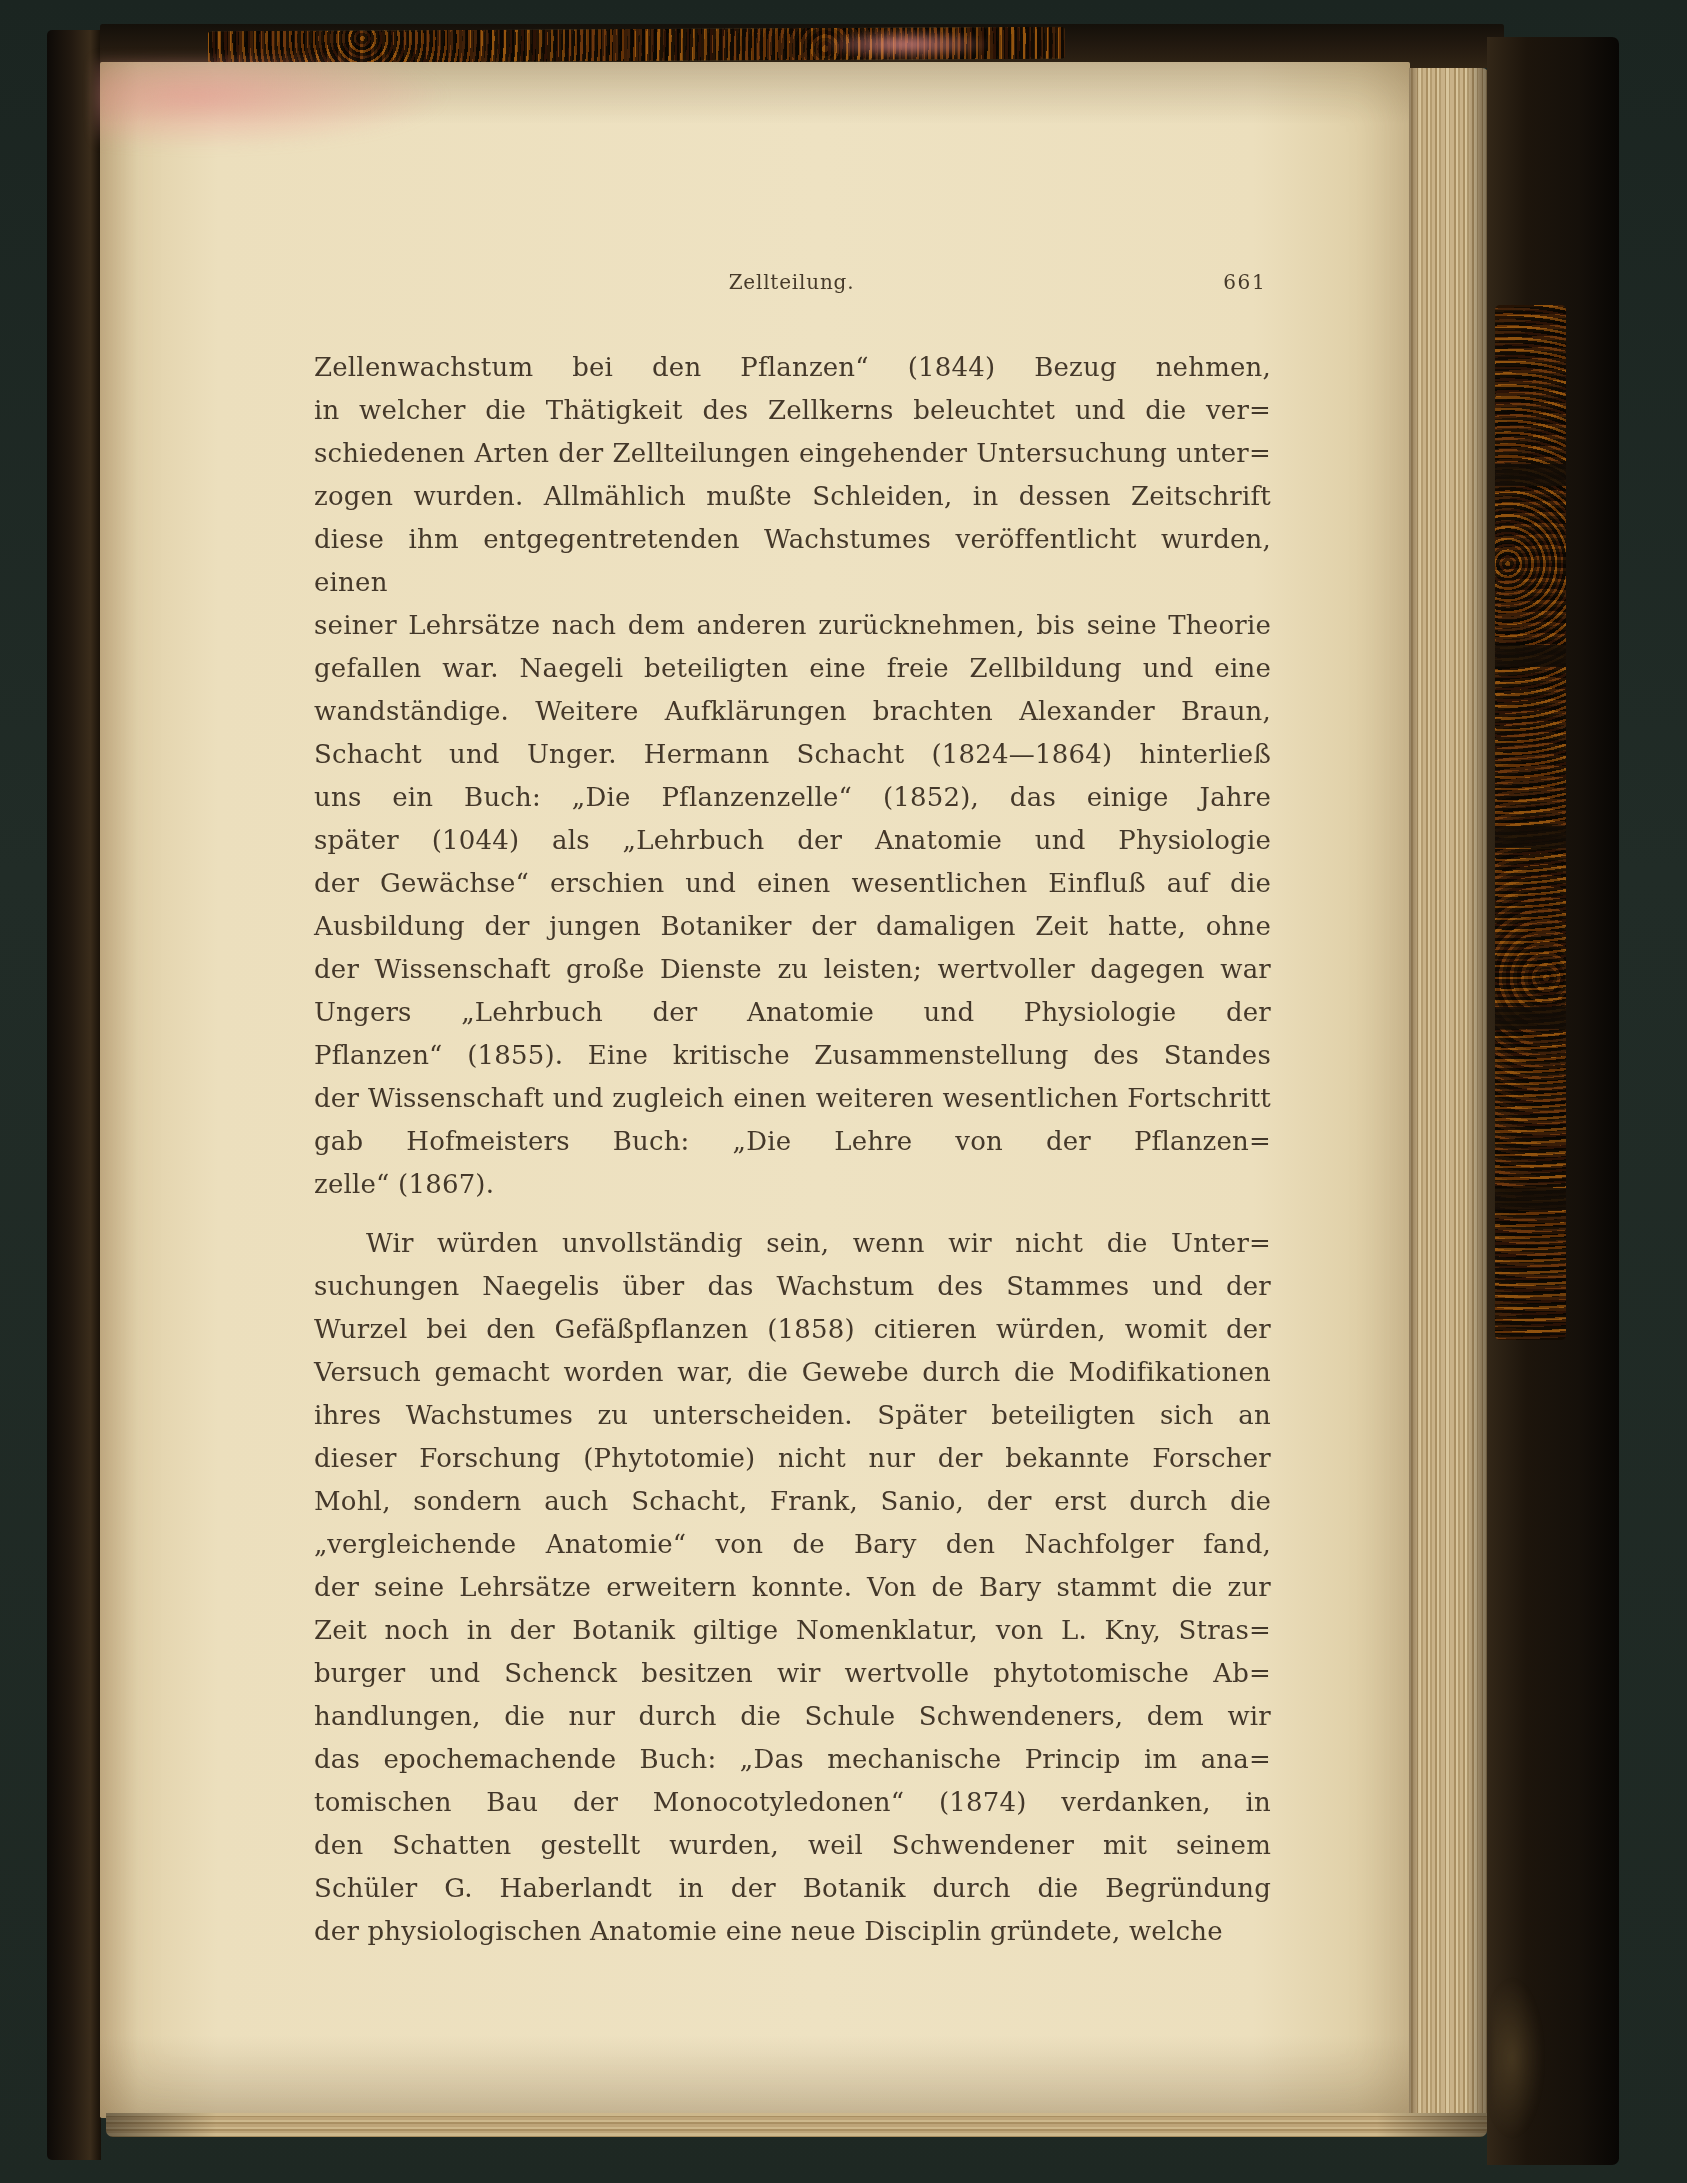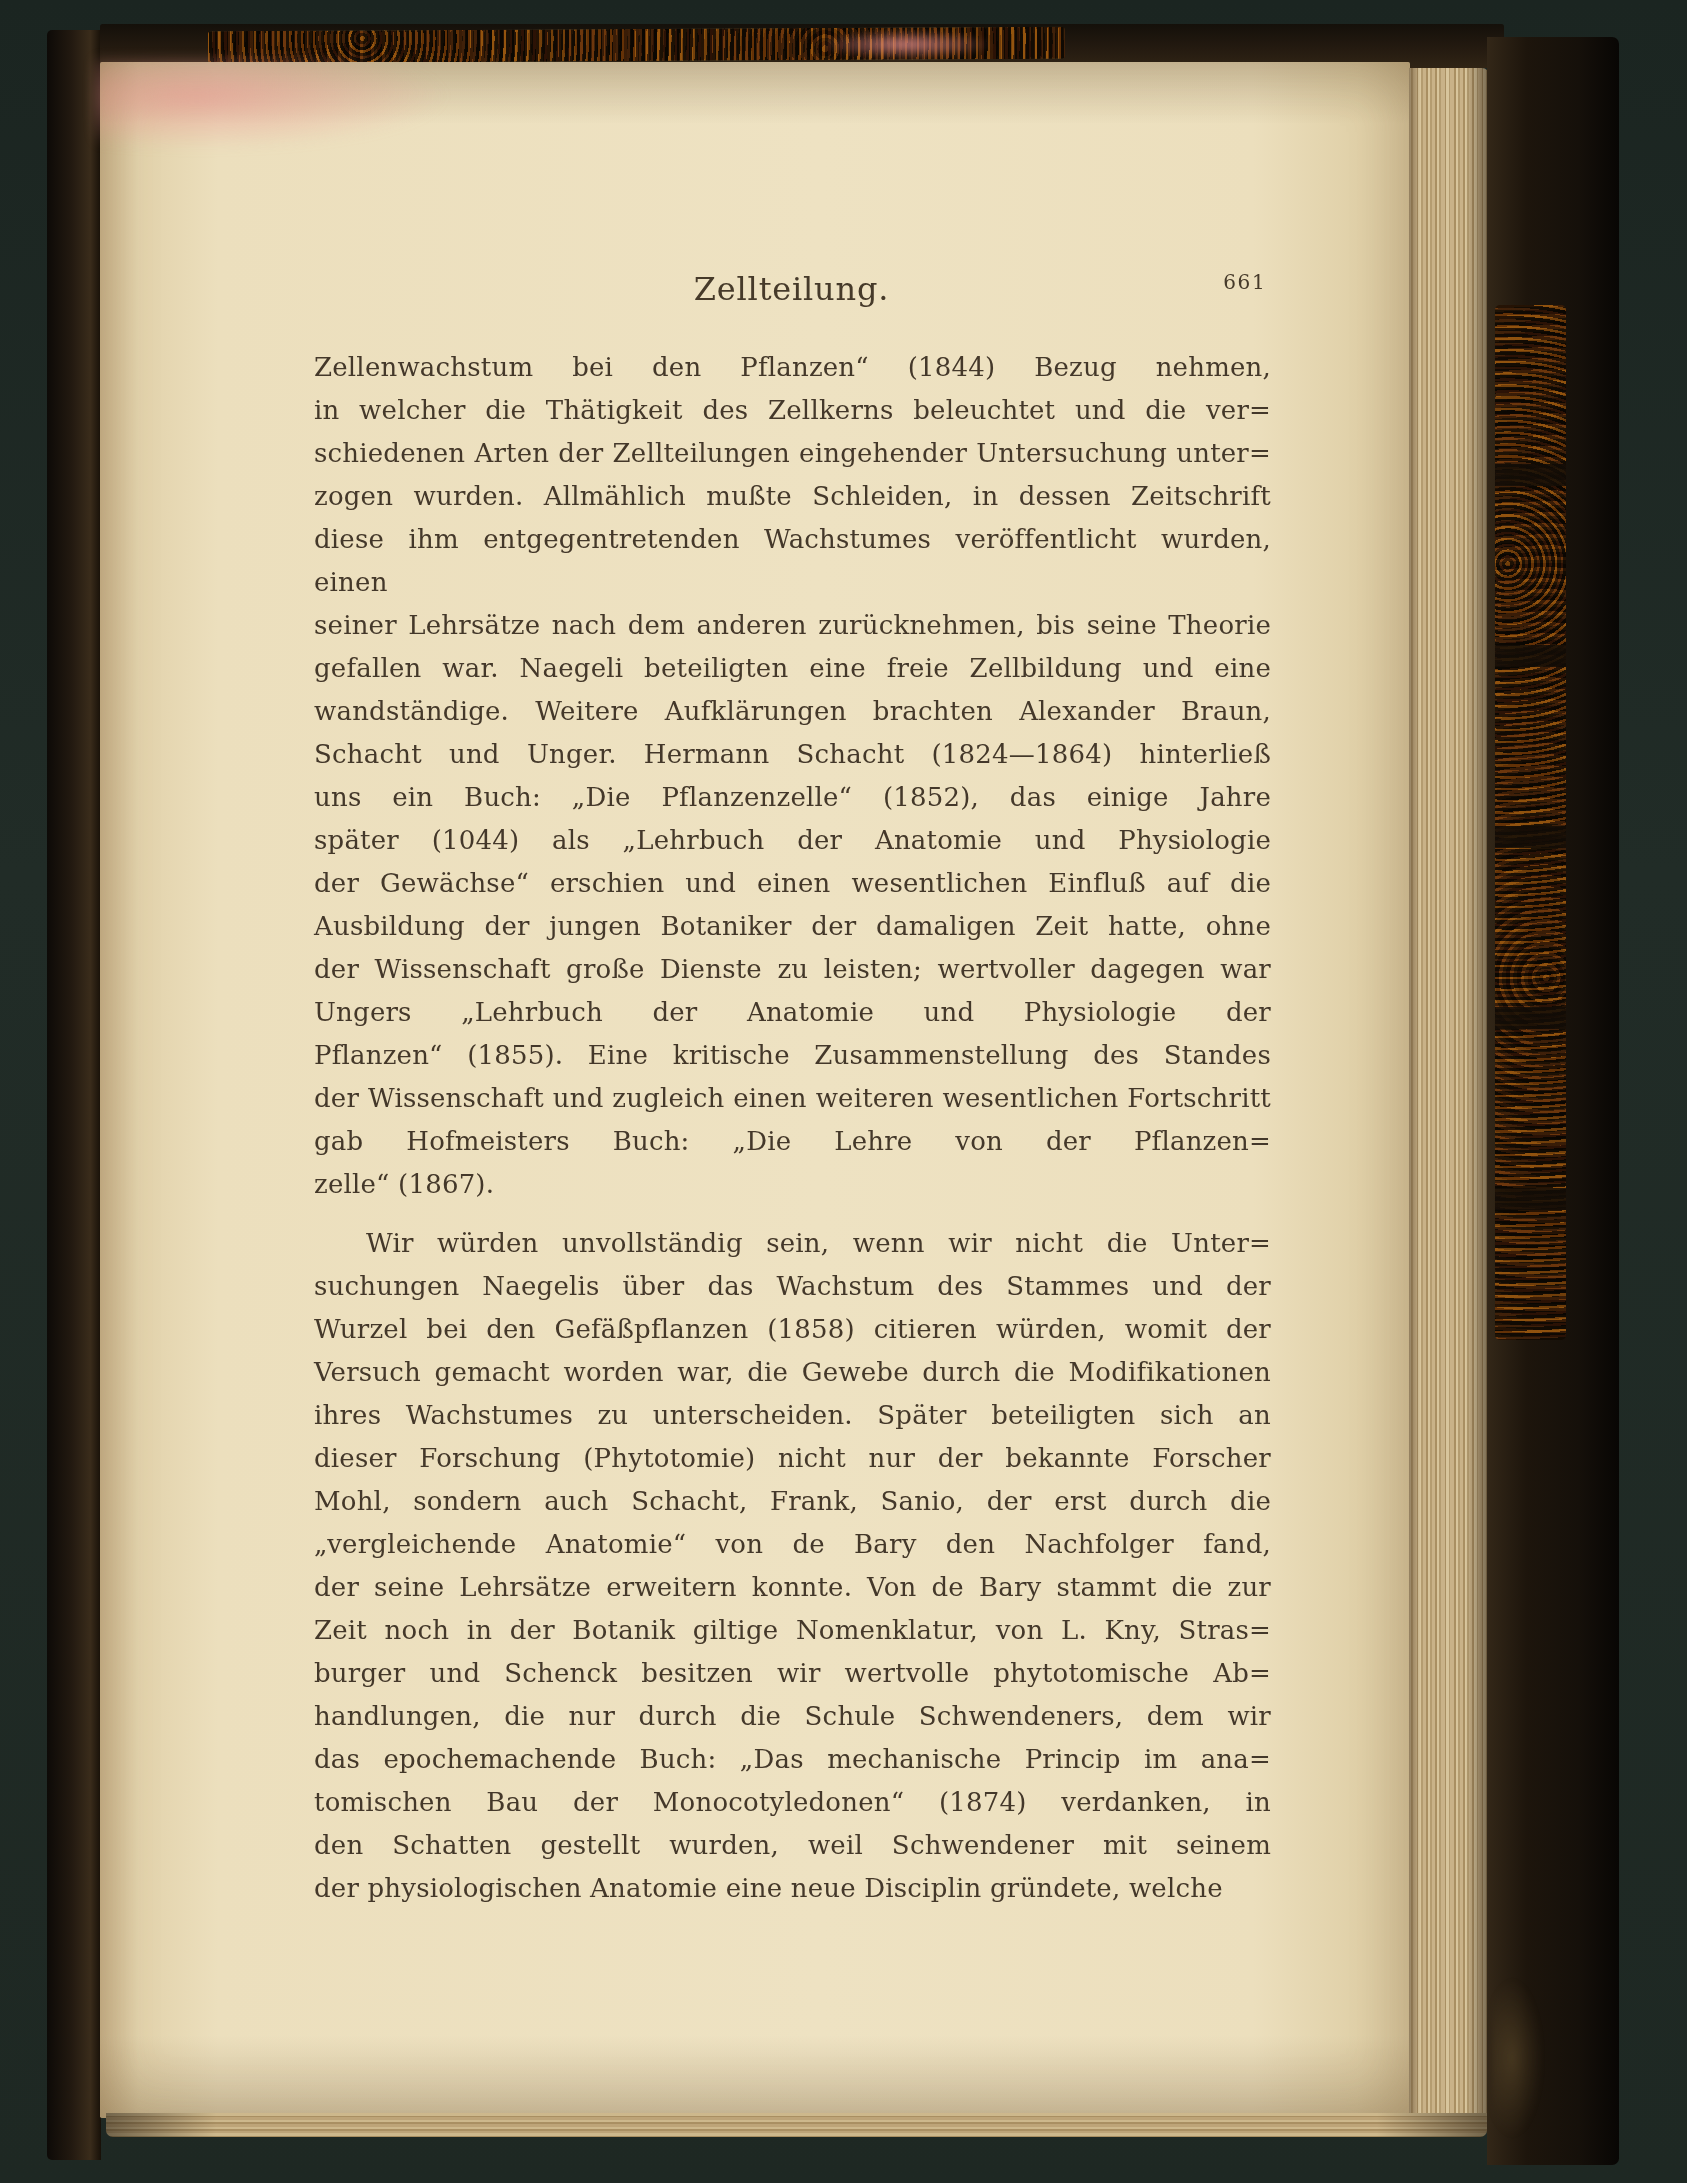--- a/index.html
+++ b/index.html
@@ -79,21 +79,21 @@
   .page-header {
     position: absolute;
     left: 198px; top: 208px;
     width: 987px;
     height: 35px;
     color: #463a2a;
   }
   .running-header {
     display: block;
     text-align: center;
-    font-size: 32px;
+    font-size: 20px;
     letter-spacing: 0.8px;
   }
   .page-number {
     position: absolute;
     right: 18.6px; top: 0;
     font-size: 20px;
     letter-spacing: 1.7px;
   }
 
   .text-block {
@@ -214,20 +214,21 @@
           <div class="line">dieser Forschung (Phytotomie) nicht nur der bekannte Forscher</div>
           <div class="line">Mohl, sondern auch Schacht, Frank, Sanio, der erst durch die</div>
           <div class="line">„vergleichende Anatomie“ von de Bary den Nachfolger fand,</div>
           <div class="line">der seine Lehrsätze erweitern konnte. Von de Bary stammt die zur</div>
           <div class="line">Zeit noch in der Botanik giltige Nomenklatur, von L. Kny, Stras=</div>
           <div class="line">burger und Schenck besitzen wir wertvolle phytotomische Ab=</div>
           <div class="line">handlungen, die nur durch die Schule Schwendeners, dem wir</div>
           <div class="line">das epochemachende Buch: „Das mechanische Princip im ana=</div>
           <div class="line">tomischen Bau der Monocotyledonen“ (1874) verdanken, in</div>
           <div class="line">den Schatten gestellt wurden, weil Schwendener mit seinem</div>
+          <div class="line">Schüler G. Haberlandt in der Botanik durch die Begründung</div>
           <div class="line last">der physiologischen Anatomie eine neue Disciplin gründete, welche</div>
         </div>
       </div>
   </div>
 
   <div class="fore-edge"></div>
   <div class="bottom-edge"></div>
 
   <div class="cover-right">
     <div class="marble marble-strip">

